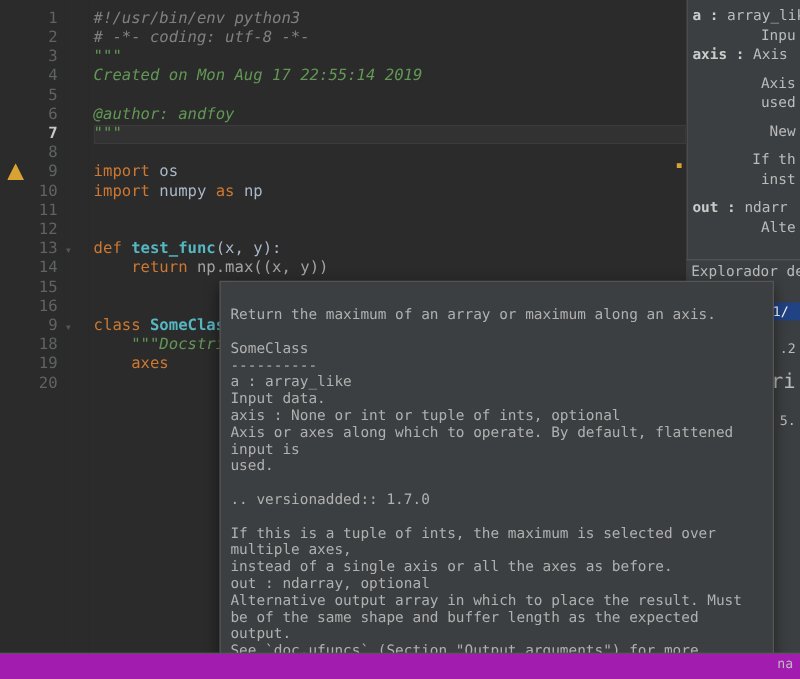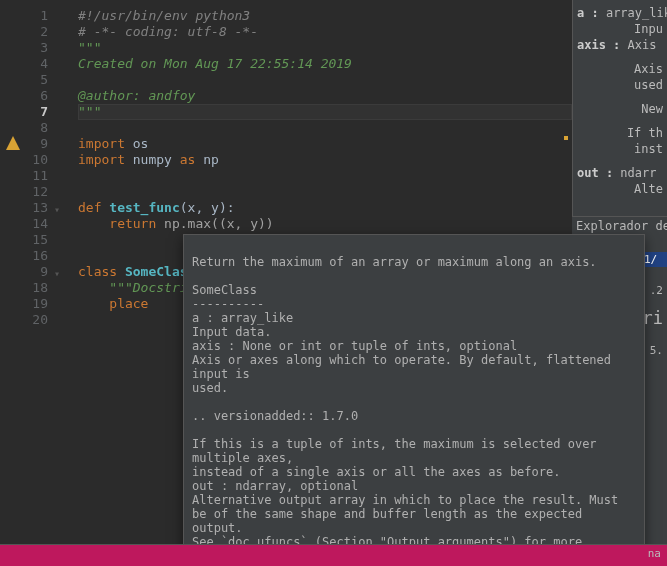--- a/index.html
+++ b/index.html
@@ -144,21 +144,21 @@
     padding: 6px 8px;
     box-shadow: 0 4px 12px rgba(0,0,0,0.5);
     white-space: pre-wrap;
   }
   .status-bar {
     position: absolute;
     bottom: 0;
     left: 0;
     right: 0;
     height: 22px;
-    background: #be185d;
+    background: #a21caf;
     border-top: 1px solid #555;
     color: #bbb;
     font-size: 11px;
     padding: 2px 6px;
     text-align: right;
   }
 </style>
 </head>
 <body>
 
@@ -202,21 +202,21 @@
     <div class="code-line"><span class="tok-keyword">import</span> <span class="tok-module">os</span></div>
     <div class="code-line"><span class="tok-keyword">import</span> <span class="tok-module">numpy</span> <span class="tok-as">as</span> <span class="tok-module">np</span></div>
     <div class="code-line"></div>
     <div class="code-line"></div>
     <div class="code-line"><span class="tok-keyword">def</span> <span class="tok-funcname">test_func</span><span class="tok-punc">(x, y):</span></div>
     <div class="code-line">    <span class="tok-keyword">return</span> <span class="tok-var">np.max((x, y))</span></div>
     <div class="code-line"></div>
     <div class="code-line"></div>
     <div class="code-line"><span class="tok-keyword">class</span> <span class="tok-classname">SomeClass</span></div>
     <div class="code-line">    <span class="tok-string-doc">"""Docstri</span></div>
-    <div class="code-line">    <span class="tok-keyword">place</span></div>
+    <div class="code-line">    <span class="tok-keyword">axes</span></div>
   </div>
 
   <div class="right-panel">
     <div class="param-row"><span class="label">a :</span> <span>array_lik</span></div>
     <div class="param-row" style="text-align:right">Inpu</div>
     <div class="param-row"><span class="label">axis :</span> <span>Axis</span></div>
     <div class="param-row" style="height:6px"></div>
     <div class="param-row" style="text-align:right">Axis</div>
     <div class="param-row" style="text-align:right">used</div>
     <div class="param-row" style="height:6px"></div>

